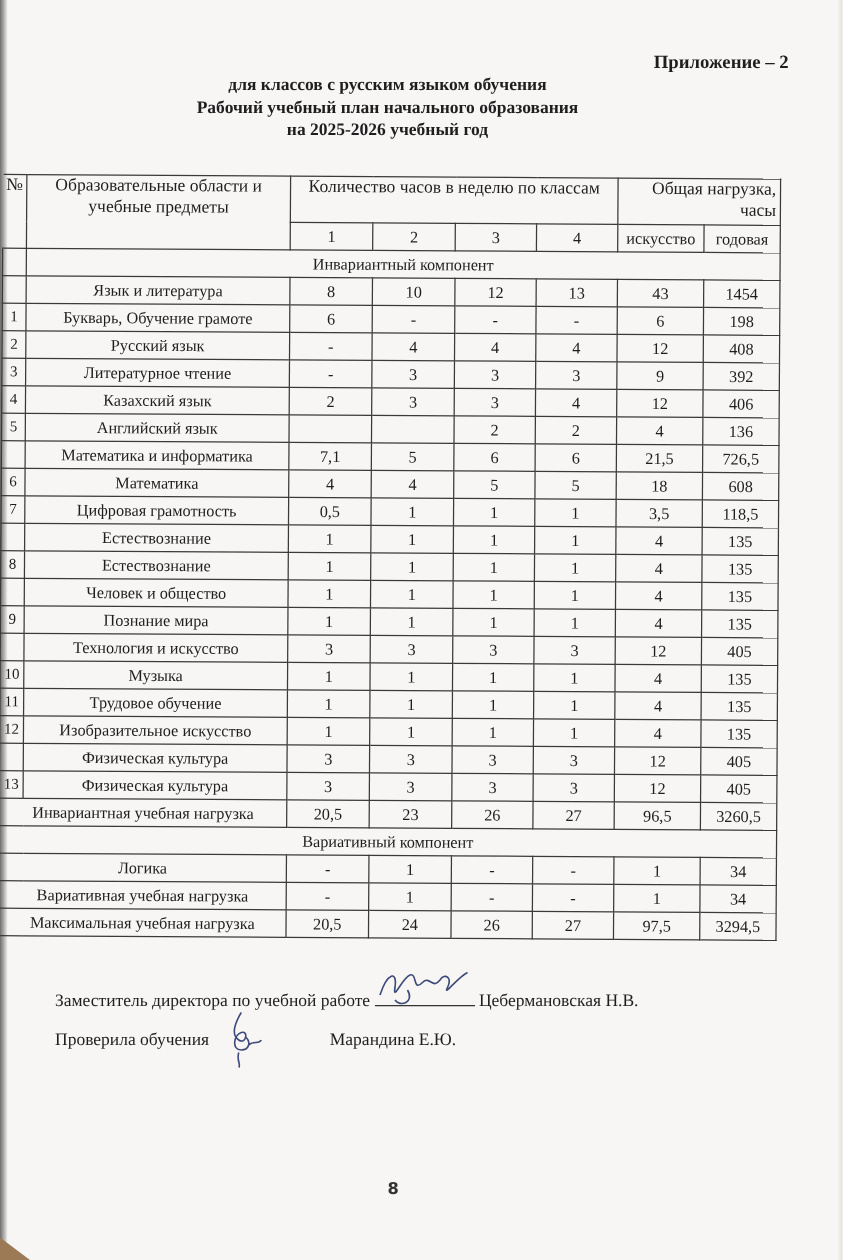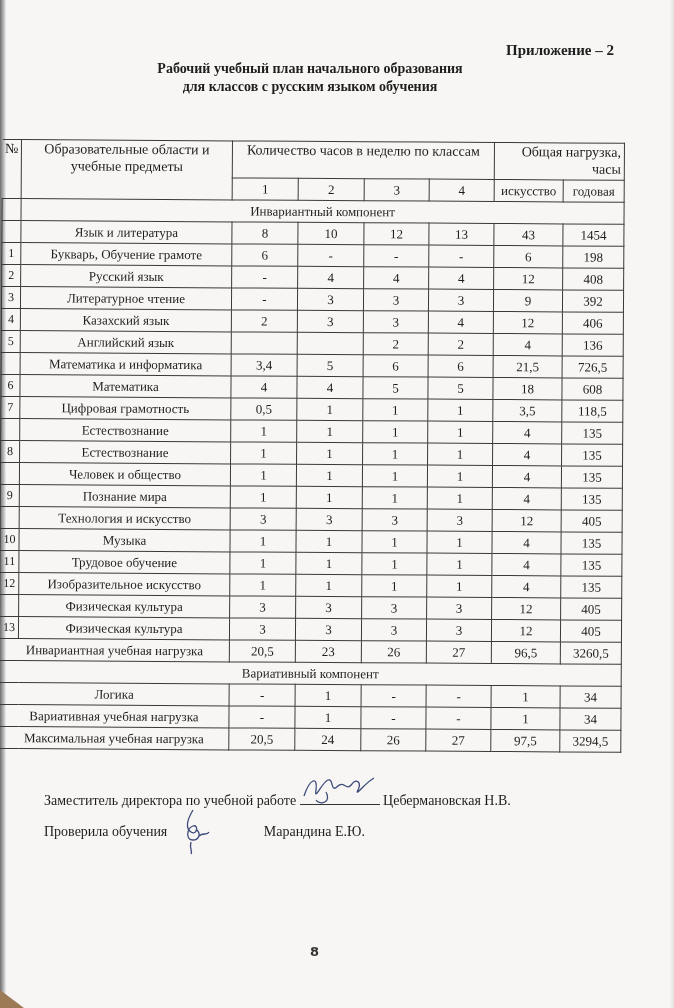--- a/index.html
+++ b/index.html
@@ -16,21 +16,21 @@
   }
   .right-edge {
     position: absolute; right: 0; top: 0; width: 4px; height: 1008px;
     background: linear-gradient(to right, #f5f4f2, #e4e2de);
   }
   .corner {
     position: absolute; left: 0; bottom: 0; width: 0; height: 0;
     border-left: 24px solid #9b7a55; border-top: 18px solid transparent;
   }
   .appendix {
-    position: absolute; right: 60px; top: 42px;
+    position: absolute; right: 43px; top: 42px;
     font-weight: bold; font-size: 15px; text-align: center;
   }
   .title {
     position: absolute; left: 0; width: 620px; top: 60px;
     text-align: center; font-weight: bold; font-size: 14px; line-height: 18px;
   }
   .title div { white-space: nowrap; }
   table.plan {
     position: absolute; left: 2px; top: 139px;
     border-collapse: collapse;
@@ -75,22 +75,23 @@
 </head>
 <body>
 
 <div class="left-shadow"></div>
 <div class="right-edge"></div>
 <div class="corner"></div>
 
 <div class="appendix">Приложение – 2</div>
 
 <div class="title">
+  <div>для классов с русским языком обучения</div>
   <div>Рабочий учебный план начального образования</div>
-  <div>для классов с русским языком обучения</div>
+  <div>на 2025-2026 учебный год</div>
 </div>
 
 <table class="plan">
   <thead>
     <tr>
       <th class="hdr" rowspan="2" style="width:6px;padding:0;border-left:none;">№</th>
       <th class="hdr" rowspan="2" style="white-space:normal;width:204px;height:58px;">Образовательные области и учебные предметы</th>
       <th class="hdr" colspan="4" style="white-space:normal;height:36px;">Количество часов в неделю по классам</th>
       <th class="hdr" colspan="2" style="white-space:normal;text-align:right;">Общая нагрузка, часы</th>
     </tr>
@@ -164,21 +165,21 @@
         <td class="c"></td>
         <td class="c2"></td>
         <td class="c3">2</td>
         <td class="c4">2</td>
         <td class="w">4</td>
         <td class="y">136</td>
       </tr>
       <tr>
         <td class="num"></td>
         <td class="name">Математика и информатика</td>
-        <td class="c">3,4</td>
+        <td class="c">7,1</td>
         <td class="c2">5</td>
         <td class="c3">6</td>
         <td class="c4">6</td>
         <td class="w">21,5</td>
         <td class="y">726,5</td>
       </tr>
       <tr>
         <td class="num">6</td>
         <td class="name">Математика</td>
         <td class="c">4</td>

